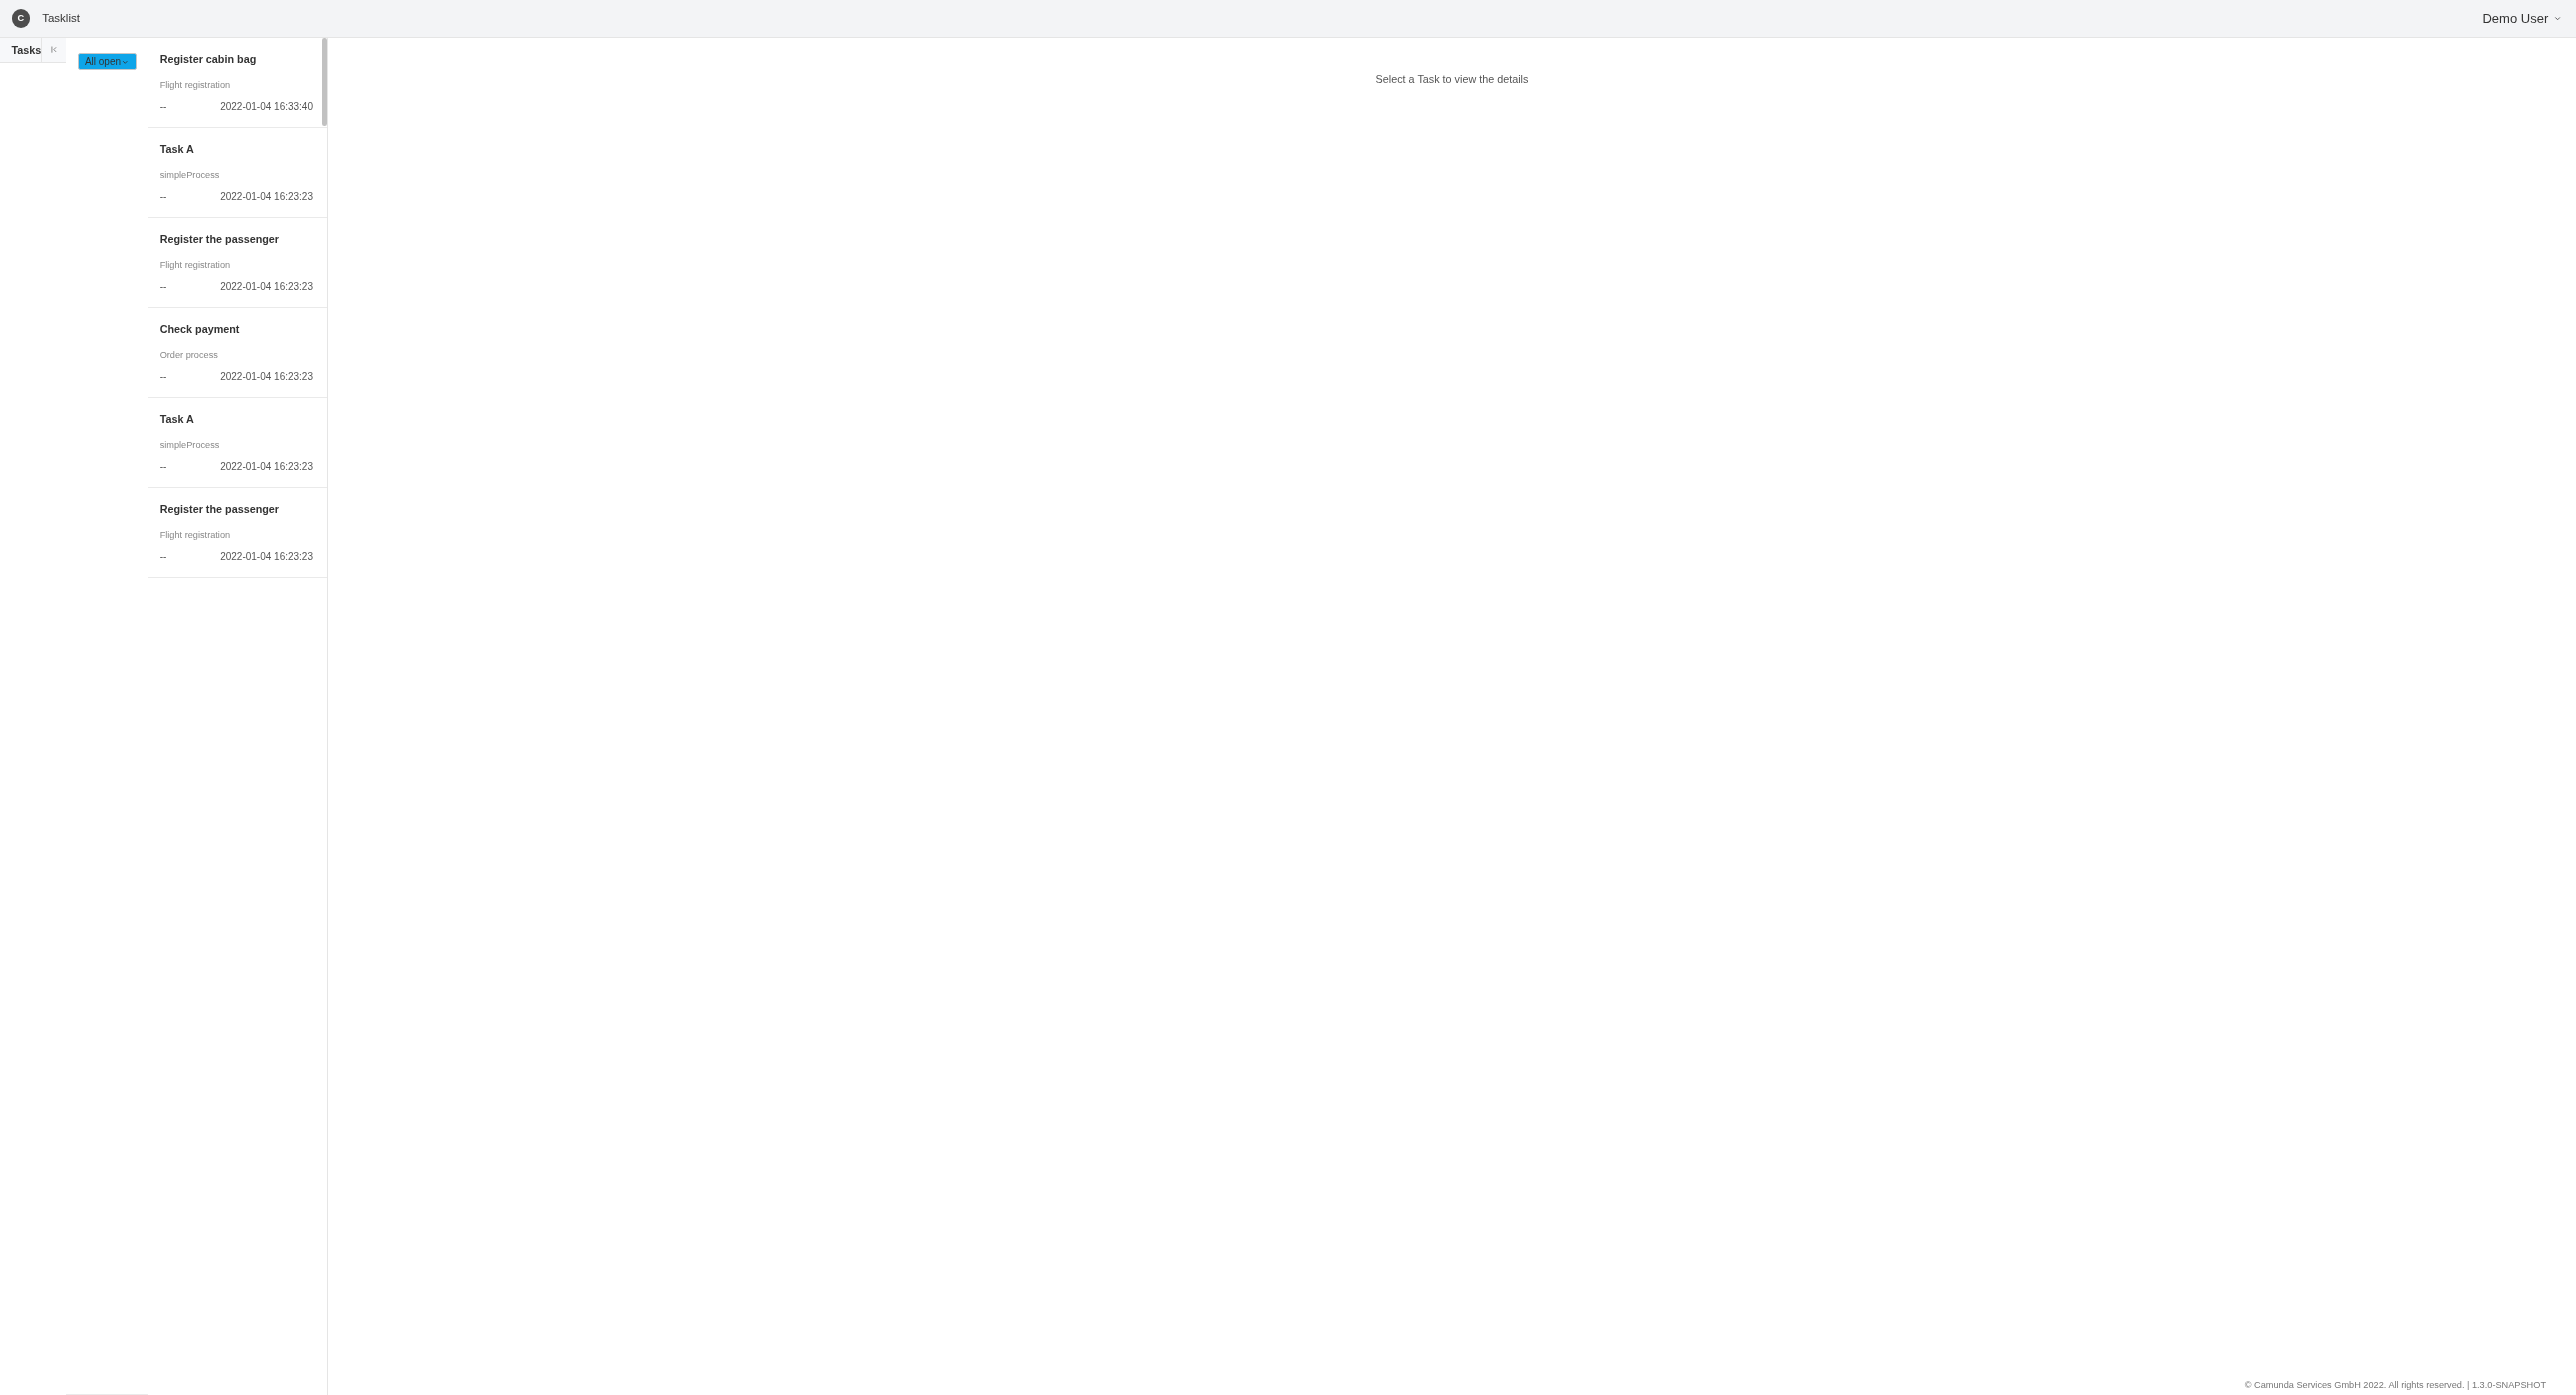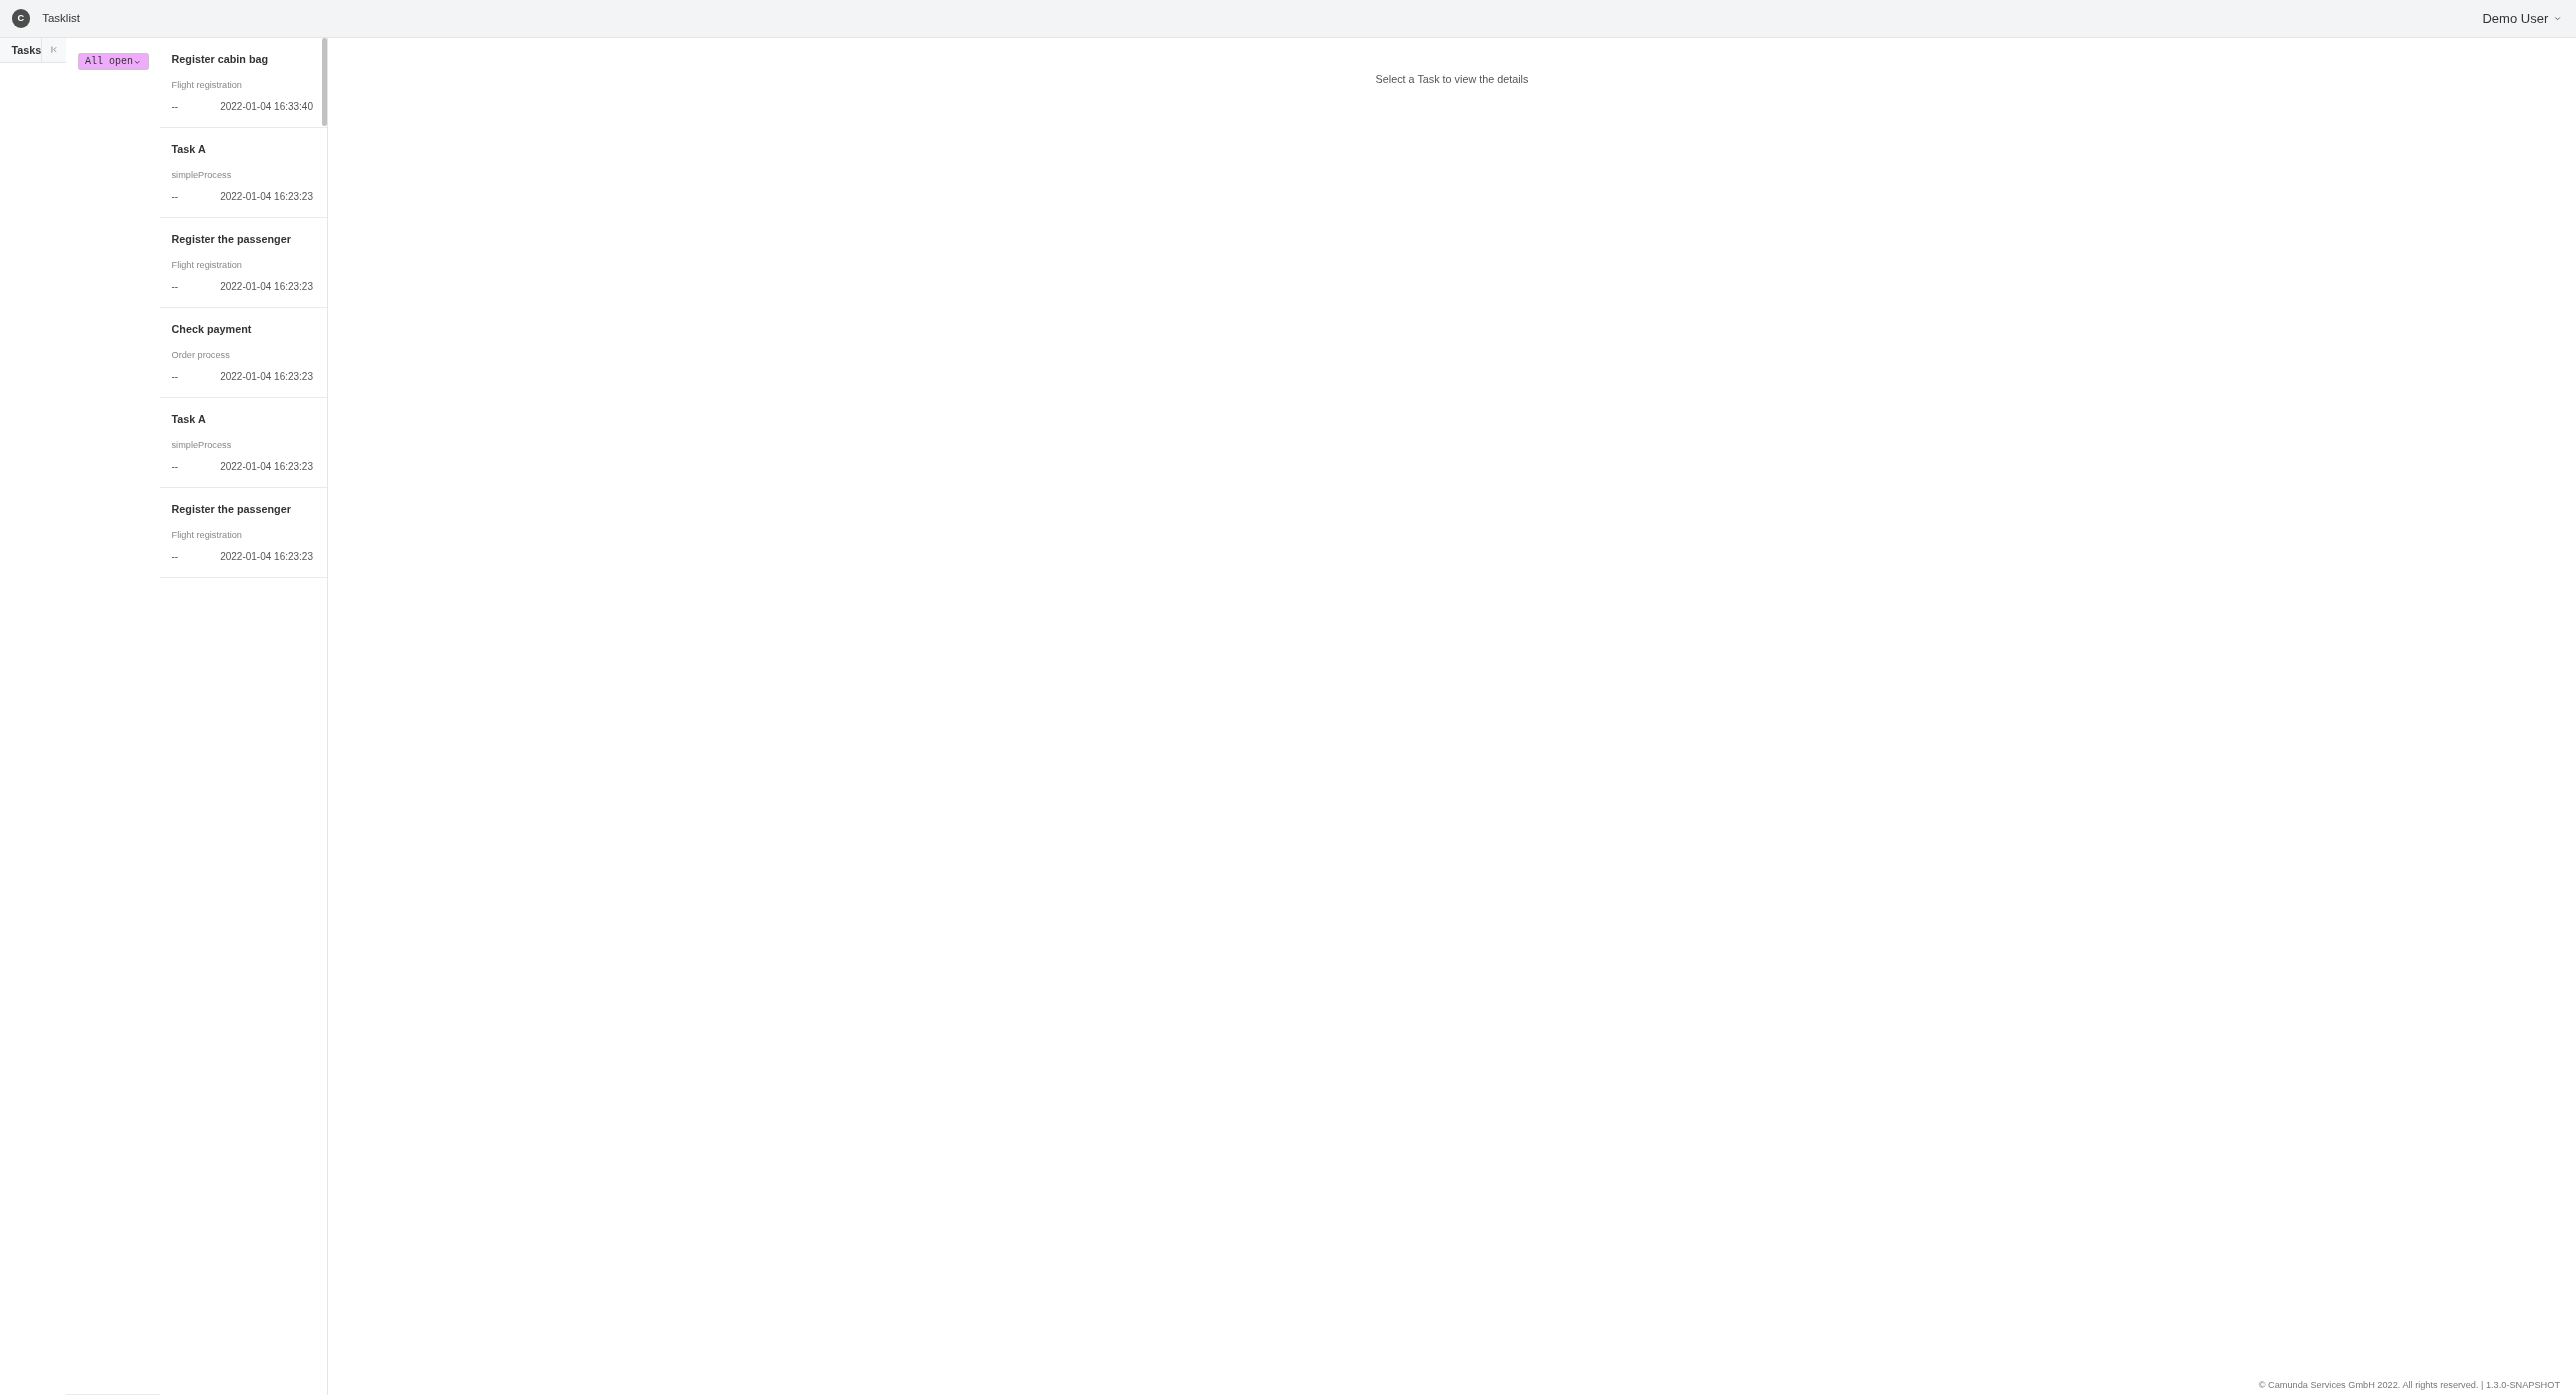--- a/index.html
+++ b/index.html
@@ -75,28 +75,27 @@
     .filter-wrap {
       padding: 15.4px 11.5px 14px 11.5px;
       border-bottom: 0.8px solid #eaeaea;
       background: #fff;
     }
     .filter-select {
       width: 100%;
       height: 17px;
       border: 0.8px solid #c6c6c6;
       border-radius: 2.3px;
-      background: #f0abfc;
+      background: #0ea5e9;
       display: flex;
       align-items: center;
       justify-content: space-between;
       padding: 0 6.1px;
       font-size: 10px;
       cursor: pointer;
-      font-family: Liberation Mono, monospace;
     }
     .task-list {
       flex: 1;
       overflow-y: auto;
       position: relative;
     }
     
     .scroll-indicator {
       position: absolute;
       top: 0;
@@ -133,21 +132,21 @@
       padding-left: 13px;
     }
     .details-title { font-weight: 600; font-size: 10.8px; color: #333; }
     .details-body { flex: 1; display: flex; align-items: flex-start; justify-content: center; padding-top: 35px; }
     .details-placeholder { font-size: 10.8px; color: #555; }
 
     
     .footer {
       position: absolute;
       bottom: 4.6px;
-      right: 16px;
+      right: 30px;
       font-size: 9.2px;
       color: #777;
     }
 
     svg { display: block; }
   </style>
 </head>
 <body>
 
 <div class="app">

